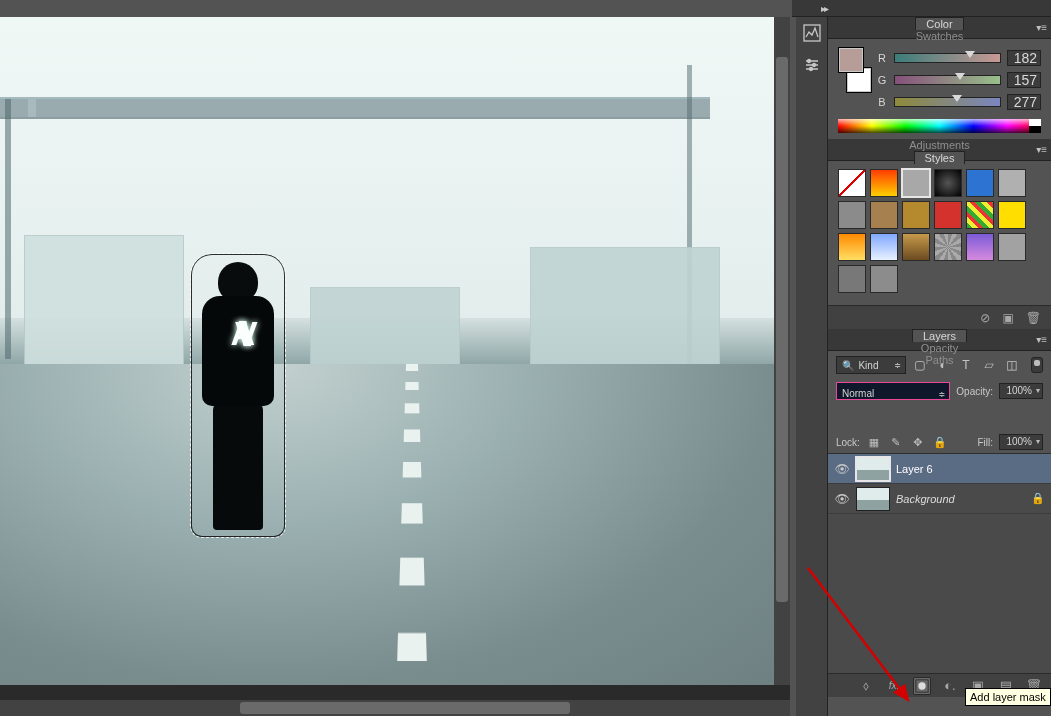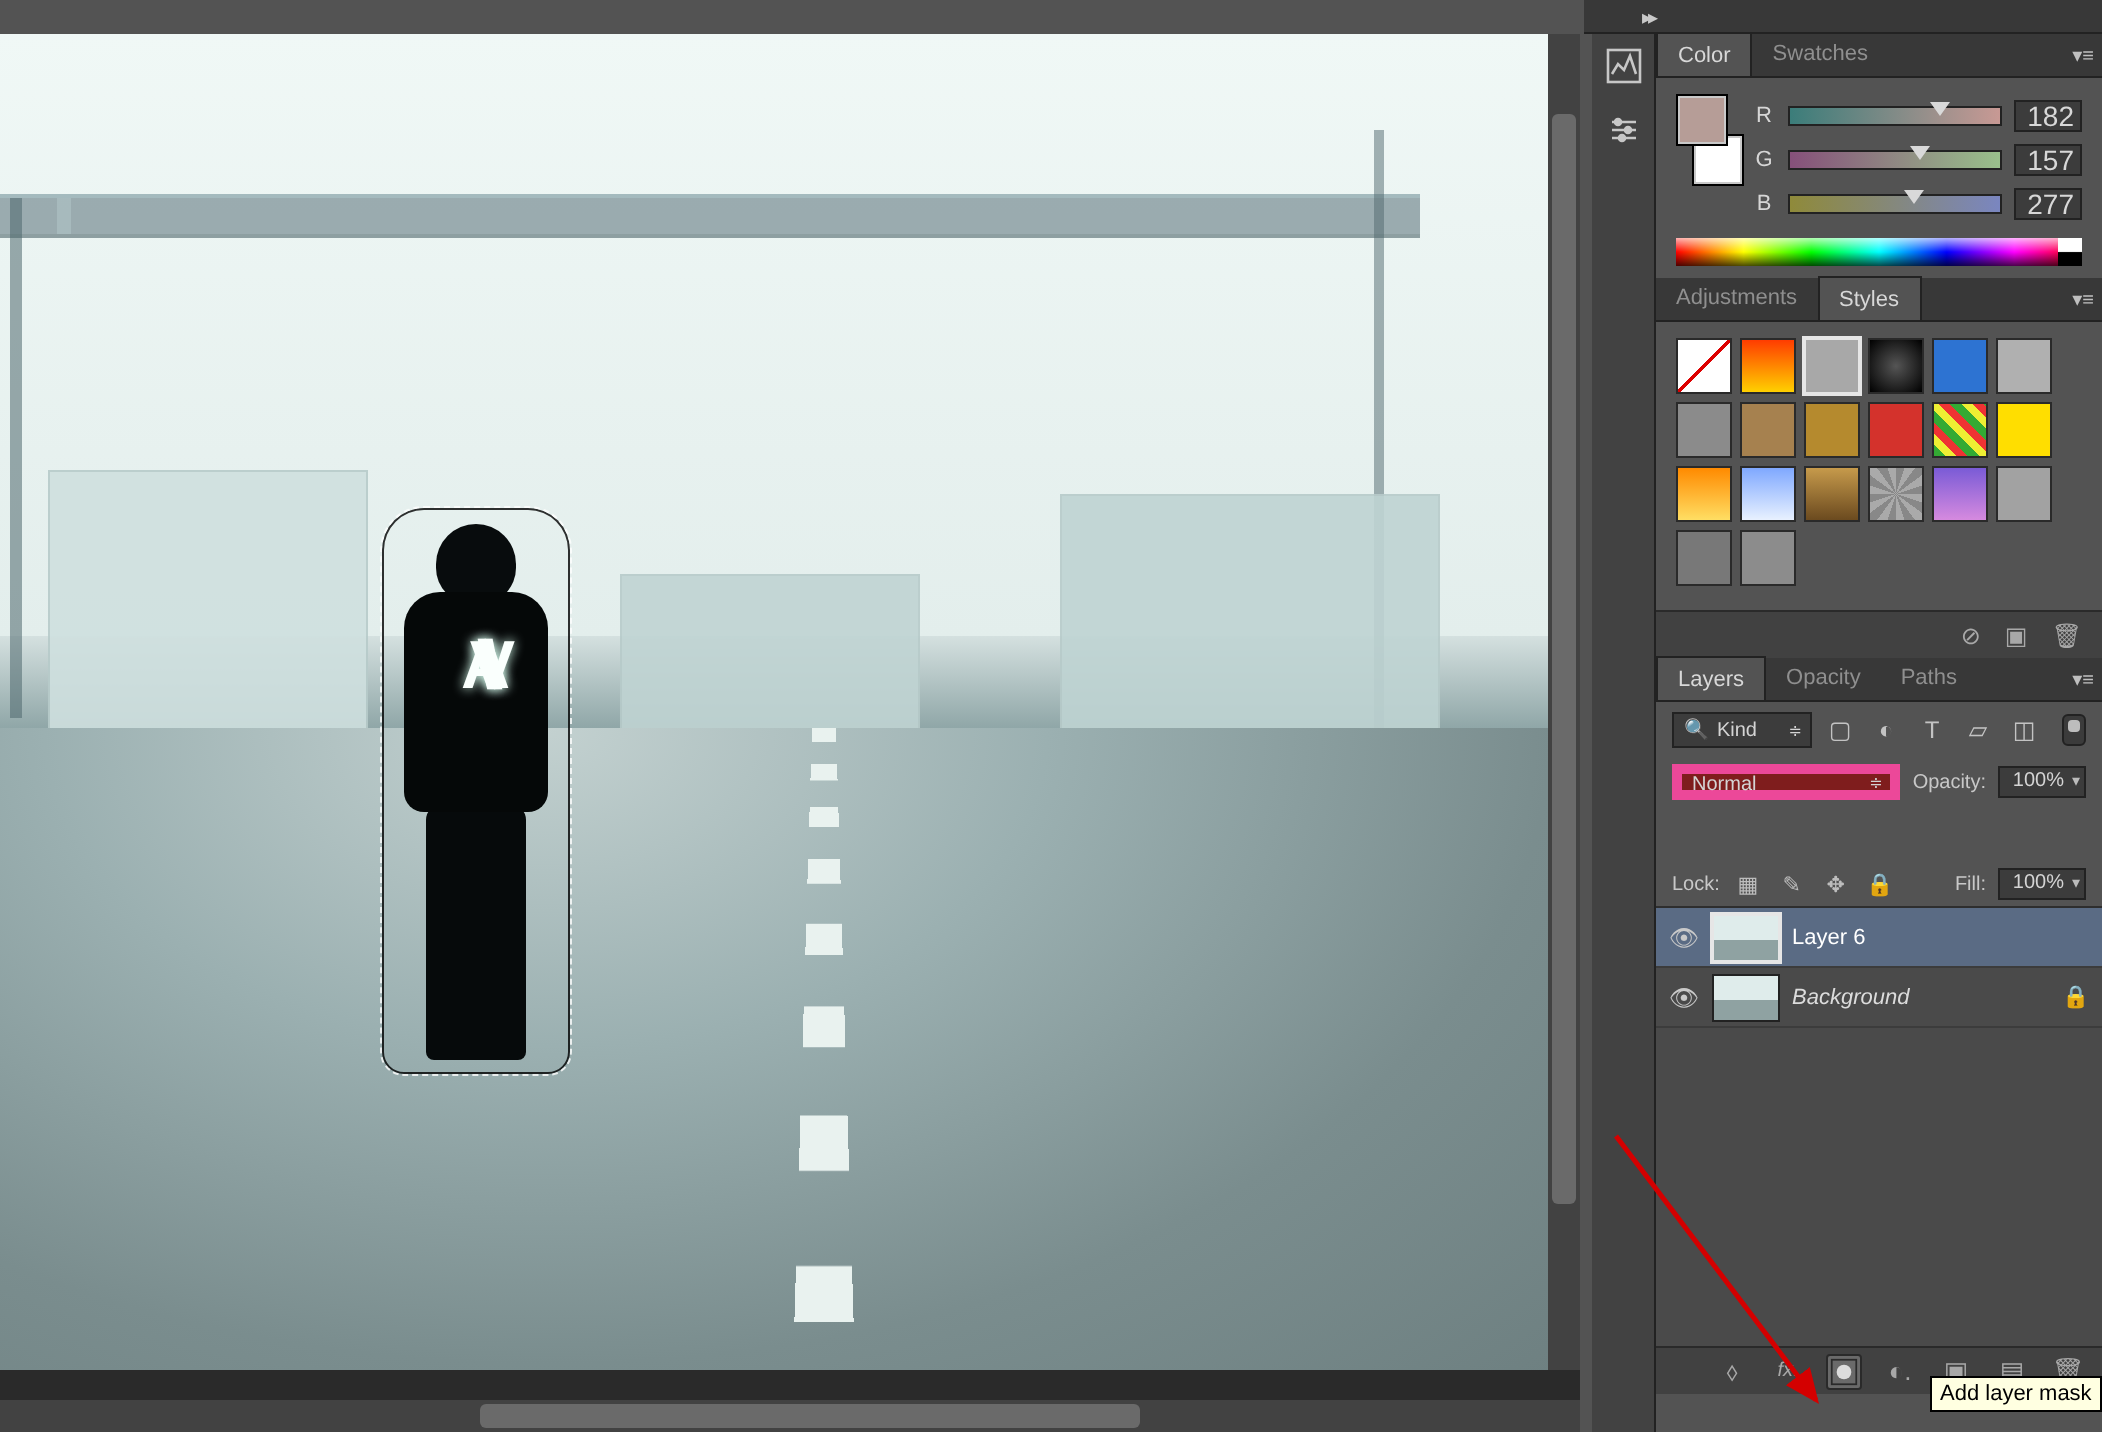--- a/index.html
+++ b/index.html
@@ -48,21 +48,21 @@
 
 
 .iconcol { position:absolute; left:796px; top:17px; width:32px; height:699px; background:#424242; border-right:1px solid #222; }
 .iconcol .slot { width:32px; height:32px; display:flex; align-items:center; justify-content:center; color:#c7c7c7; }
 .iconcol .slot svg { width:18px; height:18px; }
 
 
 .panels { position:absolute; left:828px; top:17px; width:223px; height:699px; background:#535353; }
 
 
-.tabstrip { height:22px; background:#383838; display:flex; align-items:flex-end; border-bottom:1px solid #222; position:relative; }
+.tabstrip { height:22px; background:#383838; display:flex; align-items:center; border-bottom:1px solid #222; position:relative;flex-direction:column; }
 .tabstrip .tab { height:22px; padding:0 10px; font-size:11px; color:#8f8f8f; display:flex; align-items:center; }
 .tabstrip .tab.active { background:#535353; color:#d8d8d8; border-top:1px solid #222; border-left:1px solid #222; border-right:1px solid #222; }
 .tabstrip .flyout { position:absolute; right:4px; top:5px; color:#bfbfbf; font-size:10px; }
 
 
 .color-panel { background:#535353; padding:8px 10px 6px 10px; }
 .color-panel .rows { display:flex; }
 .color-panel .swatch-pair { width:34px; height:46px; position:relative; margin-right:4px; }
 .color-panel .swatch-pair .fg { position:absolute; left:0; top:0; width:26px; height:26px; background:#b69d97; border:1px solid #000; box-shadow:inset 0 0 0 1px #c9c9c9; }
 .color-panel .swatch-pair .bg { position:absolute; right:0; bottom:0; width:26px; height:26px; background:#fff; border:1px solid #000; box-shadow:inset 0 0 0 1px #c9c9c9; }
@@ -92,21 +92,21 @@
 
 
 .layers-panel { background:#535353; display:flex; flex-direction:column; height:346px; }
 .layers-panel .filterrow { display:flex; align-items:center; gap:5px; padding:5px 8px; }
 .layers-panel .filterrow .kind { flex:0 0 70px; height:18px; background:#3c3c3c; border:1px solid #222; color:#d4d4d4; font-size:10px; display:flex; align-items:center; padding:0 5px; position:relative; }
 .layers-panel .filterrow .kind .arr { position:absolute; right:4px; font-size:8px; }
 .layers-panel .filterrow .ficon { width:18px; height:16px; color:#c3c3c3; display:flex; align-items:center; justify-content:center; font-size:12px; }
 .layers-panel .filterrow .toggle { margin-left:auto; width:12px; height:16px; background:#3b3b3b; border:1px solid #222; border-radius:3px; position:relative; }
 .layers-panel .filterrow .toggle::after{ content:""; position:absolute; left:2px; top:2px; width:6px; height:6px; background:#bdbdbd; border-radius:2px;}
 .layers-panel .blendrow { display:flex; align-items:center; padding:3px 8px; gap:6px; }
-.layers-panel .blendrow .blend { flex:1; height:18px; background:#7f1d1d; border:5px solid #ec4899; color:#d4d4d4; font-size:10px; display:flex; align-items:flex-start; padding:0 5px; position:relative;}
+.layers-panel .blendrow .blend { flex:1; height:18px; background:#0f172a; border:1px solid #ec4899; color:#d4d4d4; font-size:10px; display:flex; align-items:flex-end; padding:0 5px; position:relative;}
 .layers-panel .blendrow .blend .arr { position:absolute; right:4px; font-size:8px; }
 .layers-panel .blendrow .olabel { color:#c8c8c8; font-size:10px; }
 .layers-panel .blendrow .oval { width:44px; height:16px; background:#3c3c3c; border:1px solid #222; font-size:10px; color:#d4d4d4; text-align:right; padding:0 10px 0 2px; line-height:14px; position:relative;}
 .layers-panel .blendrow .oval::after{content:"▾"; position:absolute; right:2px; top:0; font-size:8px; color:#bbb;}
 .layers-panel .lockrow { display:flex; align-items:center; padding:3px 8px; gap:6px;margin-top:28px; }
 .layers-panel .lockrow .llabel { color:#c8c8c8; font-size:10px; }
 .layers-panel .lockrow .licon { width:16px; height:16px; color:#bdbdbd; display:flex; align-items:center; justify-content:center; font-size:11px; }
 .layers-panel .lockrow .flabel { margin-left:auto; color:#c8c8c8; font-size:10px; }
 .layers-panel .lockrow .fval { width:44px; height:16px; background:#3c3c3c; border:1px solid #222; font-size:10px; color:#d4d4d4; text-align:right; padding:0 10px 0 2px; line-height:14px; position:relative;}
 .layers-panel .lockrow .fval::after{content:"▾"; position:absolute; right:2px; top:0; font-size:8px; color:#bbb;}

